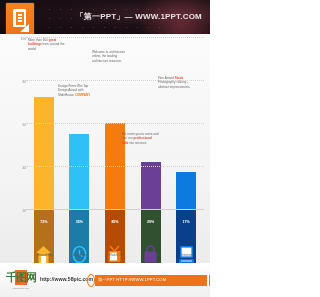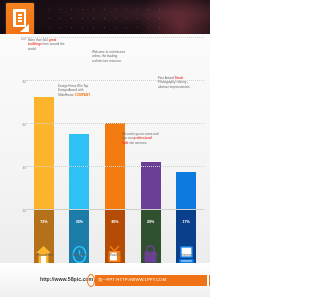--- a/index.html
+++ b/index.html
@@ -157,20 +157,21 @@
 </head>
 <body>
 
 <div class="header">
   <div class="header-glow"></div>
   <div class="header-dots"></div>
   <div class="logo-badge">
     <div class="sheet"></div>
   </div>
   <div class="logo-fold"></div>
+  <div class="header-title">「第一PPT」— WWW.1PPT.COM</div>
 </div>
 
 <div class="stage">
 
   <div class="yaxis">
       <div class="ytick" style="top: 1.4px;">100</div>
       <div class="ytick" style="top: 44.4px;">80</div>
       <div class="ytick" style="top: 87.4px;">60</div>
       <div class="ytick" style="top: 130.4px;">40</div>
       <div class="ytick" style="top: 173.4px;">20</div>
@@ -252,20 +253,25 @@
       <div class="callout" style="left: 122px; top: 98px;"><span>We invite you to come and tour our </span><span class="hl">professional little</span><span> site services.</span></div>
     </div>
 <div class="gridline" style="top: 3px;"></div>
     <div class="gridline" style="top: 46px;"></div>
     <div class="gridline" style="top: 89px;"></div>
     <div class="gridline" style="top: 132px;"></div>
     <div class="gridline" style="top: 175px;"></div>
   </div>
 
 <div class="footer">
+  <div class="wm-logo">
+    <div class="wm-box"></div>
+    <div class="wm-ch">千图网</div>
+    <div class="wm-sub">www.58pic.com</div>
+  </div>
   <div class="url-bar">
     <div class="url-band">
       <div class="url-band-text">第一PPT HTTP://WWW.1PPT.COM</div>
     </div>
     <div class="url-stripes"></div>
     <div class="url-text">http://www.58pic.com</div>
     <div class="url-circle"></div>
   </div>
 </div>
 

